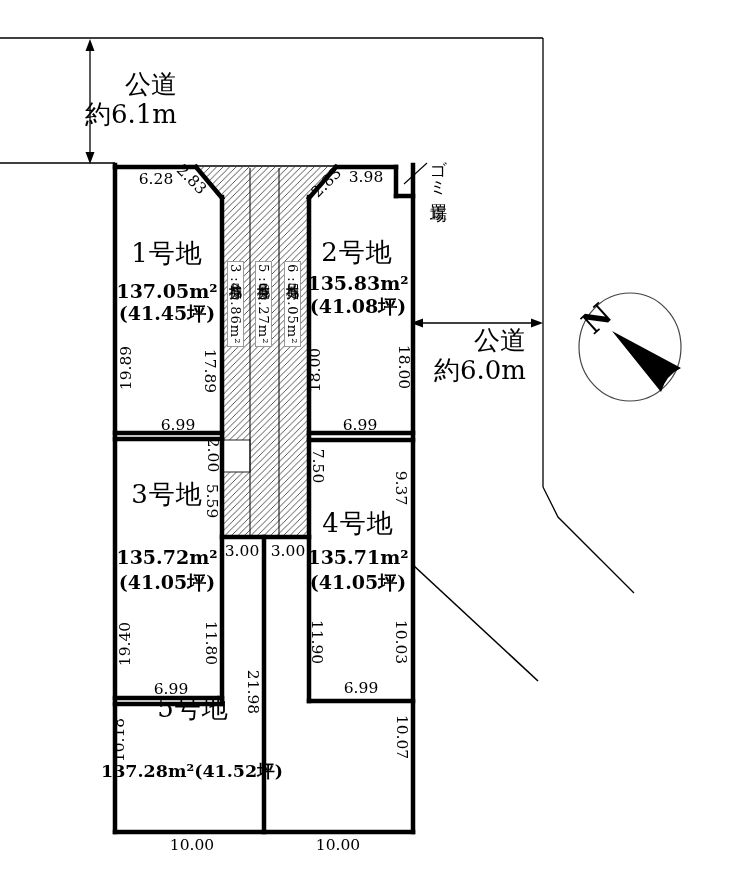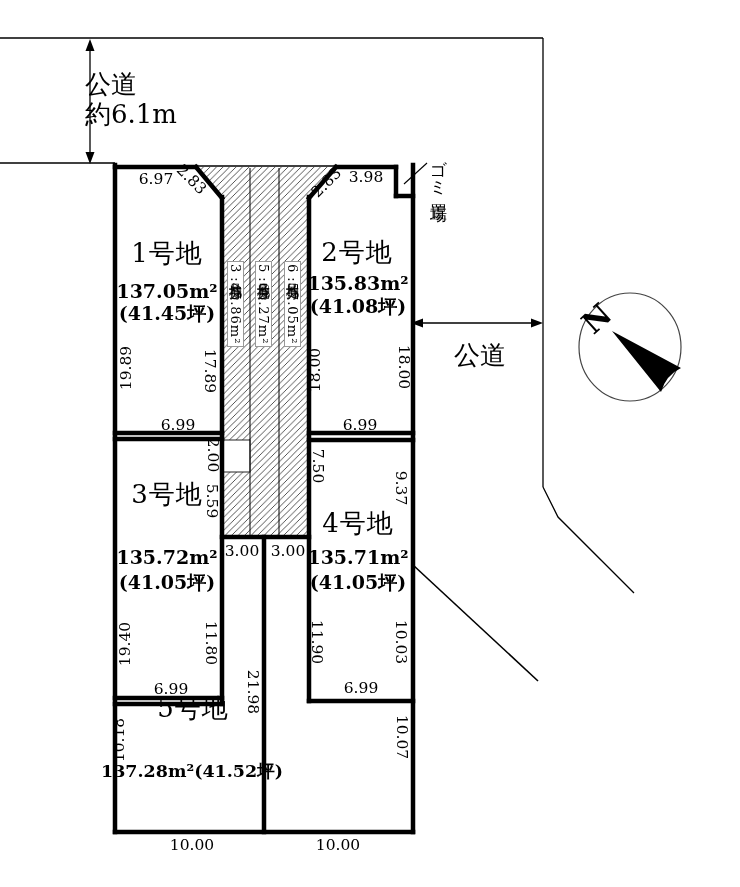--- a/index.html
+++ b/index.html
@@ -7,21 +7,21 @@
     position:relative;width:740px;height:887px;background:#fff;overflow:hidden;
     font-family:"DejaVu Serif","Liberation Serif",serif;color:#000;
   }
   #canvas svg{position:absolute;left:0;top:0;}
   .lbl{position:absolute;transform:translate(-50%,-50%);white-space:nowrap;line-height:1;}
   .dim{font-size:15.5px;}
   .r90{transform:translate(-50%,-50%) rotate(90deg);}
   .rm90{transform:translate(-50%,-50%) rotate(-90deg);}
   .r45{transform:translate(-50%,-50%) rotate(45deg);}
   .rm45{transform:translate(-50%,-50%) rotate(-45deg);}
-  .road-label{font-size:26px;text-align:left;line-height:1.15;}
+  .road-label{font-size:26px;text-align:right;line-height:1.15;}
   .plot-title{font-size:26px;font-weight:normal;letter-spacing:1px;}
   .plot-area{font-size:19px;font-weight:bold;}
   .plot-area-sm{font-size:17.5px;font-weight:bold;}
   .share{
     position:absolute;writing-mode:vertical-rl;text-orientation:mixed;
     font-size:13px;line-height:15px;background:#fff;border:1px solid #999;
     padding:2px 0;letter-spacing:1px;
   }
   .vtext{position:absolute;writing-mode:vertical-rl;text-orientation:upright;
     font-size:17px;letter-spacing:2px;line-height:1;}
@@ -93,20 +93,21 @@
       <path d="M612,331 L681,368 Q666,375 661,392 Z" fill="#000" stroke="none"></path>
     </g>
   </svg>
 
   <div class="lbl road-label" style="left:131px;top:100px">
     <div>公道</div>
     <div>約6.1m</div>
   </div>
   <div class="lbl road-label" style="left:480px;top:356px">
     <div>公道</div>
+    <div>約6.0m</div>
   </div>
 
   <div class="vtext" style="left:430px;top:148px">ゴミ置場</div>
 
   <div class="lbl north" style="left:597px;top:319px">N</div>
 
   <div class="lbl plot-title" style="left:167px;top:253px">1号地</div>
   <div class="lbl plot-area" style="left:167px;top:291px">137.05m²</div>
   <div class="lbl plot-area" style="left:167px;top:313px">(41.45坪)</div>
 
@@ -123,21 +124,21 @@
   <div class="lbl plot-area" style="left:358px;top:582px">(41.05坪)</div>
 
   <div class="lbl plot-title" style="left:193px;top:708px">5号地</div>
   <div class="lbl plot-area-sm" style="left:192px;top:772px">137.28m²(41.52坪)</div>
 
 
   <div class="share" style="left:227px;top:261px">3号地持分:45.86m²</div>
   <div class="share" style="left:255px;top:261px">5号地持分:66.27m²</div>
   <div class="share" style="left:284px;top:261px">6号地持分:57.05m²</div>
 
-  <div class="lbl dim" style="left:156px;top:180px">6.97</div>
+  <div class="lbl dim" style="left:156px;top:180px">6.28</div>
   <div class="lbl dim r45" style="left:191px;top:180px">2.83</div>
   <div class="lbl dim rm45" style="left:327px;top:183px">2.83</div>
   <div class="lbl dim" style="left:366px;top:178px">3.98</div>
   <div class="lbl dim" style="left:178px;top:426px">6.99</div>
   <div class="lbl dim" style="left:360px;top:426px">6.99</div>
   <div class="lbl dim" style="left:242px;top:552px">3.00</div>
   <div class="lbl dim" style="left:288px;top:552px">3.00</div>
   <div class="lbl dim" style="left:171px;top:690px">6.99</div>
   <div class="lbl dim" style="left:361px;top:689px">6.99</div>
   <div class="lbl dim" style="left:192px;top:846px">10.00</div>

